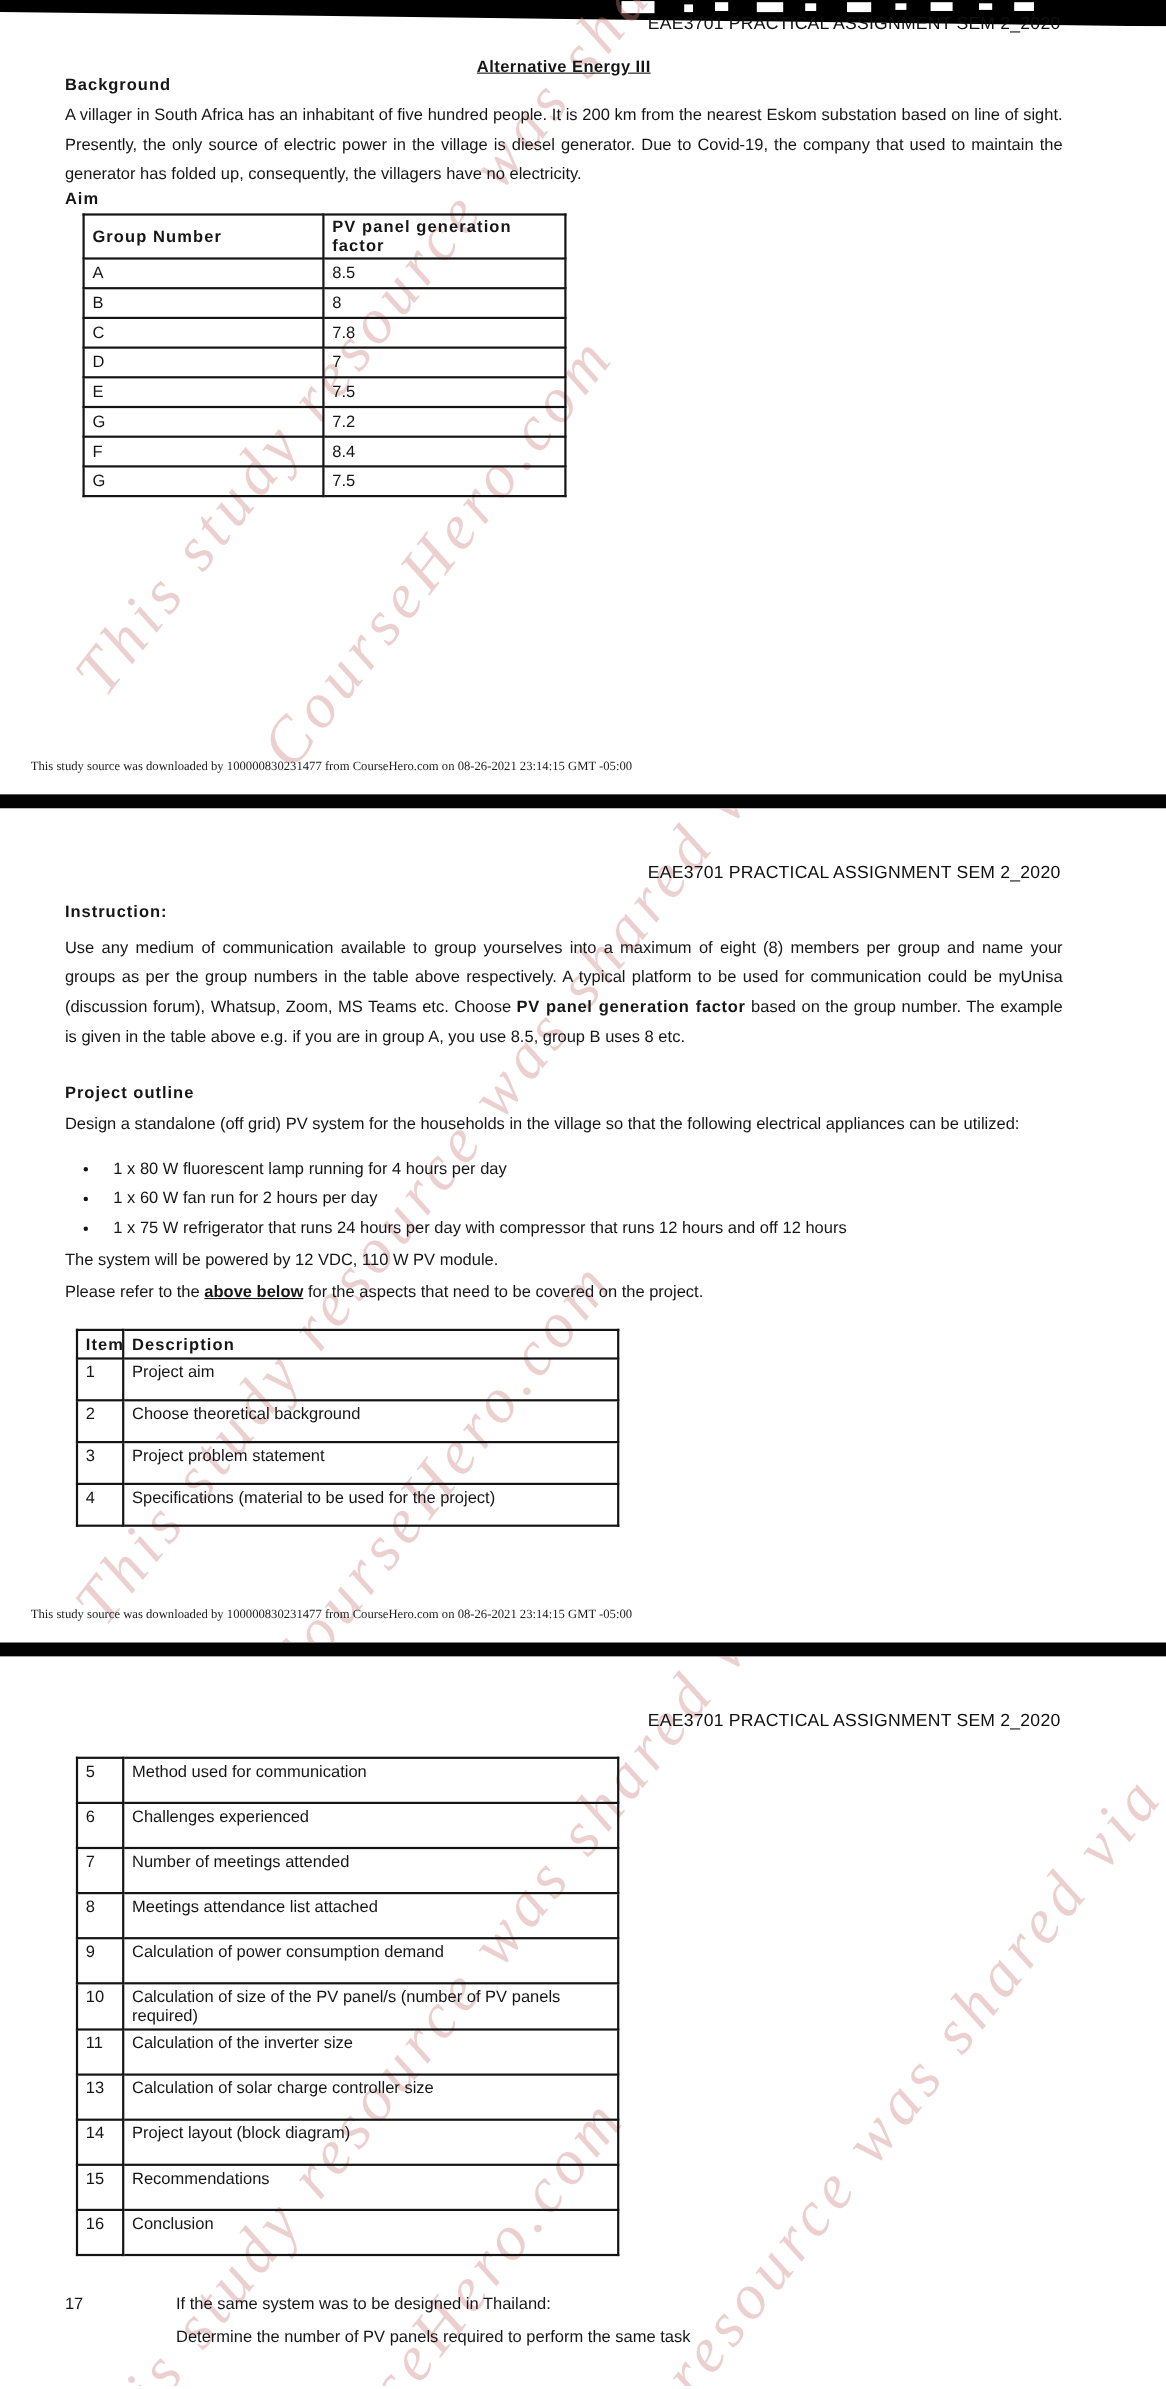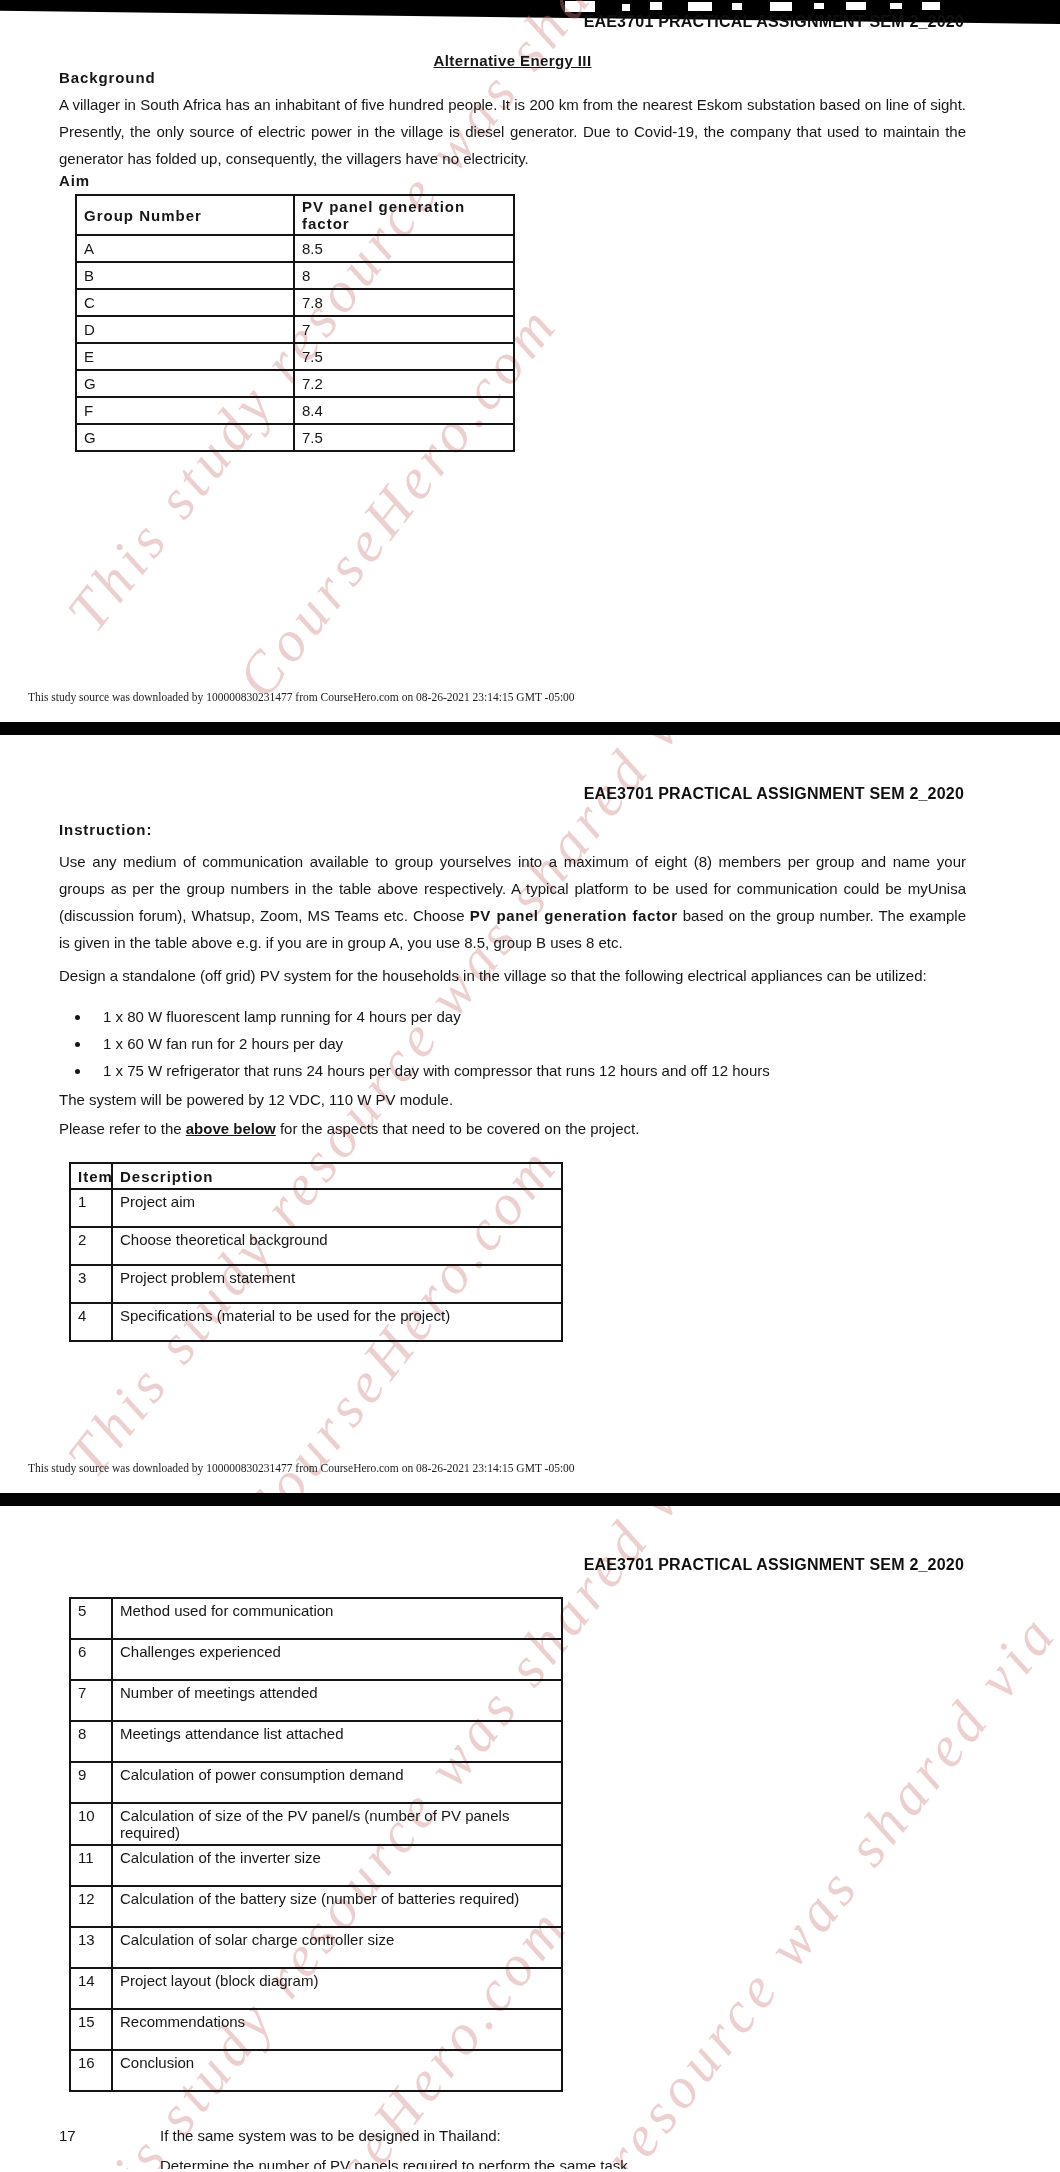--- a/index.html
+++ b/index.html
@@ -10,21 +10,21 @@
   .page1{height:722px;}
   .page2{height:758px;}
   .page3{height:663px;}
   .sepbar{height:13px;background:#030303;}
 
   
   .topbar{position:absolute;top:0;left:0;width:1060px;height:24px;background:#000;
           clip-path:polygon(0 0,100% 0,100% 100%,0 45%);}
   .frag{position:absolute;background:#fff;}
 
-  .pageheader{position:absolute;right:96px;font-weight:bold;font-size:16px;
+  .pageheader{position:absolute;right:96px;font-weight:normal;font-size:16px;
               letter-spacing:0.2px;white-space:nowrap;color:#101010;}
   .page1 .pageheader{top:13px;}
   .page2 .pageheader,.page3 .pageheader{top:50px;}
 
   .content{position:absolute;left:59px;right:94px;top:0;}
   .title{margin:52px 0 0 0;text-align:center;font-size:15px;font-weight:bold;
          text-decoration:underline;letter-spacing:0.4px;}
   .h{font-size:15px;font-weight:bold;letter-spacing:0.9px;margin:0;}
   .para{margin:0;font-size:15px;line-height:27px;text-align:justify;}
   .bold{font-weight:bold;letter-spacing:0.6px;}
@@ -164,20 +164,21 @@
   <section class="page page2">
     <span class="wm" style="left:80px;top:700px;">This study resource was shared via</span>
     <span class="wm" style="left:250px;top:762px;">CourseHero.com</span>
 
     <div class="pageheader">EAE3701 PRACTICAL ASSIGNMENT SEM 2_2020</div>
 
     <div class="content">
       <div class="h instr-h">Instruction:</div>
       <p class="para instr-p"><span>Use any medium of communication available to group yourselves into a maximum of eight (8) members per group and name your groups as per the group numbers in the table above respectively. A typical platform to be used for communication could be myUnisa (discussion forum), Whatsup, Zoom, MS Teams etc. Choose </span><span class="bold">PV panel generation factor</span><span> based on the group number. The example is given in the table above e.g. if you are in group A, you use 8.5, group B uses 8 etc.</span></p>
 
+      <div class="h outl-h">Project outline</div>
       <p class="para outl-p">Design a standalone (off grid) PV system for the households in the village so that the following electrical appliances can be utilized:</p>
 
       <ul class="blist">
         <li>1 x 80 W fluorescent lamp running for 4 hours per day</li>
         <li>1 x 60 W fan run for 2 hours per day</li>
         <li>1 x 75 W refrigerator that runs 24 hours per day with compressor that runs 12 hours and off 12 hours</li>
       </ul>
 
       <p class="para power-p">The system will be powered by 12 VDC, 110 W PV module.</p>
       <p class="para refer-p"><span>Please refer to the </span><span class="ulink">above below</span><span> for the aspects that need to be covered on the project.</span></p>
@@ -255,24 +256,20 @@
             </tr>
           <tr>
               <td>10</td>
               <td>Calculation of size of the PV panel/s (number of PV panels required)</td>
             </tr>
           <tr>
               <td>11</td>
               <td>Calculation of the inverter size</td>
             </tr>
           <tr>
-              <td>12</td>
-              <td>Calculation of the battery size (number of batteries required)</td>
-            </tr>
-          <tr>
               <td>13</td>
               <td>Calculation of solar charge controller size</td>
             </tr>
           <tr>
               <td>14</td>
               <td>Project layout (block diagram)</td>
             </tr>
           <tr>
               <td>15</td>
               <td>Recommendations</td>

